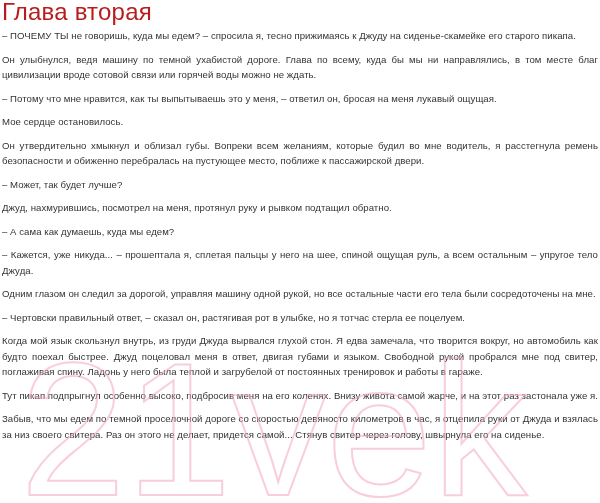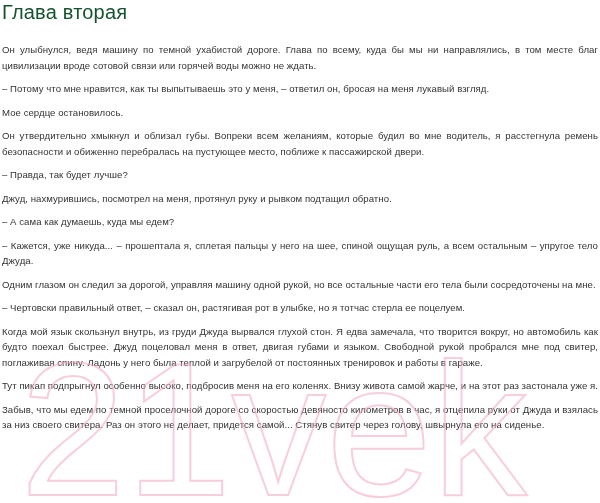--- a/index.html
+++ b/index.html
@@ -3,47 +3,48 @@
 <meta charset="utf-8">
 <style>
   html, body { margin: 0; padding: 0; background: #ffffff; }
   body {
     width: 600px; height: 503px; overflow: hidden; position: relative;
     font-family: "Liberation Sans", sans-serif; color: #333333;
   }
   .page { position: absolute; left: 2px; top: 0; width: 596px; }
   h1 {
     font-family: "Liberation Sans", sans-serif;
-    font-weight: normal; font-size: 20px; line-height: 24px;
-    margin: 0 0 18px 0; color: #14532d; letter-spacing: 0.2px;
+    font-weight: normal; font-size: 24px; line-height: 24px;
+    margin: 0 0 4px 0; color: #b91c1c; letter-spacing: 0.2px;
   }
   p {
     margin: 0 0 8px 0; font-size: 9.6px; line-height: 15.5px;
     text-align: justify; letter-spacing: 0.05px;
   }
   .wm {
     position: absolute; left: 20px; top: 345px; width: 520px; height: 160px;
     pointer-events: none; opacity: 0.55;
   }
   .wm text {
     font-family: "Liberation Sans", sans-serif; font-size: 190px;
     fill: none; stroke: #f3a6c4; stroke-width: 2;
   }
 </style>
 </head>
 <body>
 
 <div class="page">
   <h1>Глава вторая</h1>
   <div>
+    <p>– ПОЧЕМУ ТЫ не говоришь, куда мы едем? – спросила я, тесно прижимаясь к Джуду на сиденье-скамейке его старого пикапа.</p>
     <p>Он улыбнулся, ведя машину по темной ухабистой дороге. Глава по всему, куда бы мы ни направлялись, в том месте благ цивилизации вроде сотовой связи или горячей воды можно не ждать.</p>
-    <p>– Потому что мне нравится, как ты выпытываешь это у меня, – ответил он, бросая на меня лукавый взгляд.</p>
+    <p>– Потому что мне нравится, как ты выпытываешь это у меня, – ответил он, бросая на меня лукавый ощущая.</p>
     <p>Мое сердце остановилось.</p>
     <p>Он утвердительно хмыкнул и облизал губы. Вопреки всем желаниям, которые будил во мне водитель, я расстегнула ремень безопасности и обиженно перебралась на пустующее место, поближе к пассажирской двери.</p>
-    <p>– Правда, так будет лучше?</p>
+    <p>– Может, так будет лучше?</p>
     <p>Джуд, нахмурившись, посмотрел на меня, протянул руку и рывком подтащил обратно.</p>
     <p>– А сама как думаешь, куда мы едем?</p>
     <p>– Кажется, уже никуда... – прошептала я, сплетая пальцы у него на шее, спиной ощущая руль, а всем остальным – упругое тело Джуда.</p>
     <p>Одним глазом он следил за дорогой, управляя машину одной рукой, но все остальные части его тела были сосредоточены на мне.</p>
     <p>– Чертовски правильный ответ, – сказал он, растягивая рот в улыбке, но я тотчас стерла ее поцелуем.</p>
     <p>Когда мой язык скользнул внутрь, из груди Джуда вырвался глухой стон. Я едва замечала, что творится вокруг, но автомобиль как будто поехал быстрее. Джуд поцеловал меня в ответ, двигая губами и языком. Свободной рукой пробрался мне под свитер, поглаживая спину. Ладонь у него была теплой и загрубелой от постоянных тренировок и работы в гараже.</p>
     <p>Тут пикап подпрыгнул особенно высоко, подбросив меня на его коленях. Внизу живота самой жарче, и на этот раз застонала уже я.</p>
     <p>Забыв, что мы едем по темной проселочной дороге со скоростью девяносто километров в час, я отцепила руки от Джуда и взялась за низ своего свитера. Раз он этого не делает, придется самой... Стянув свитер через голову, швырнула его на сиденье.</p>
 
   </div>

